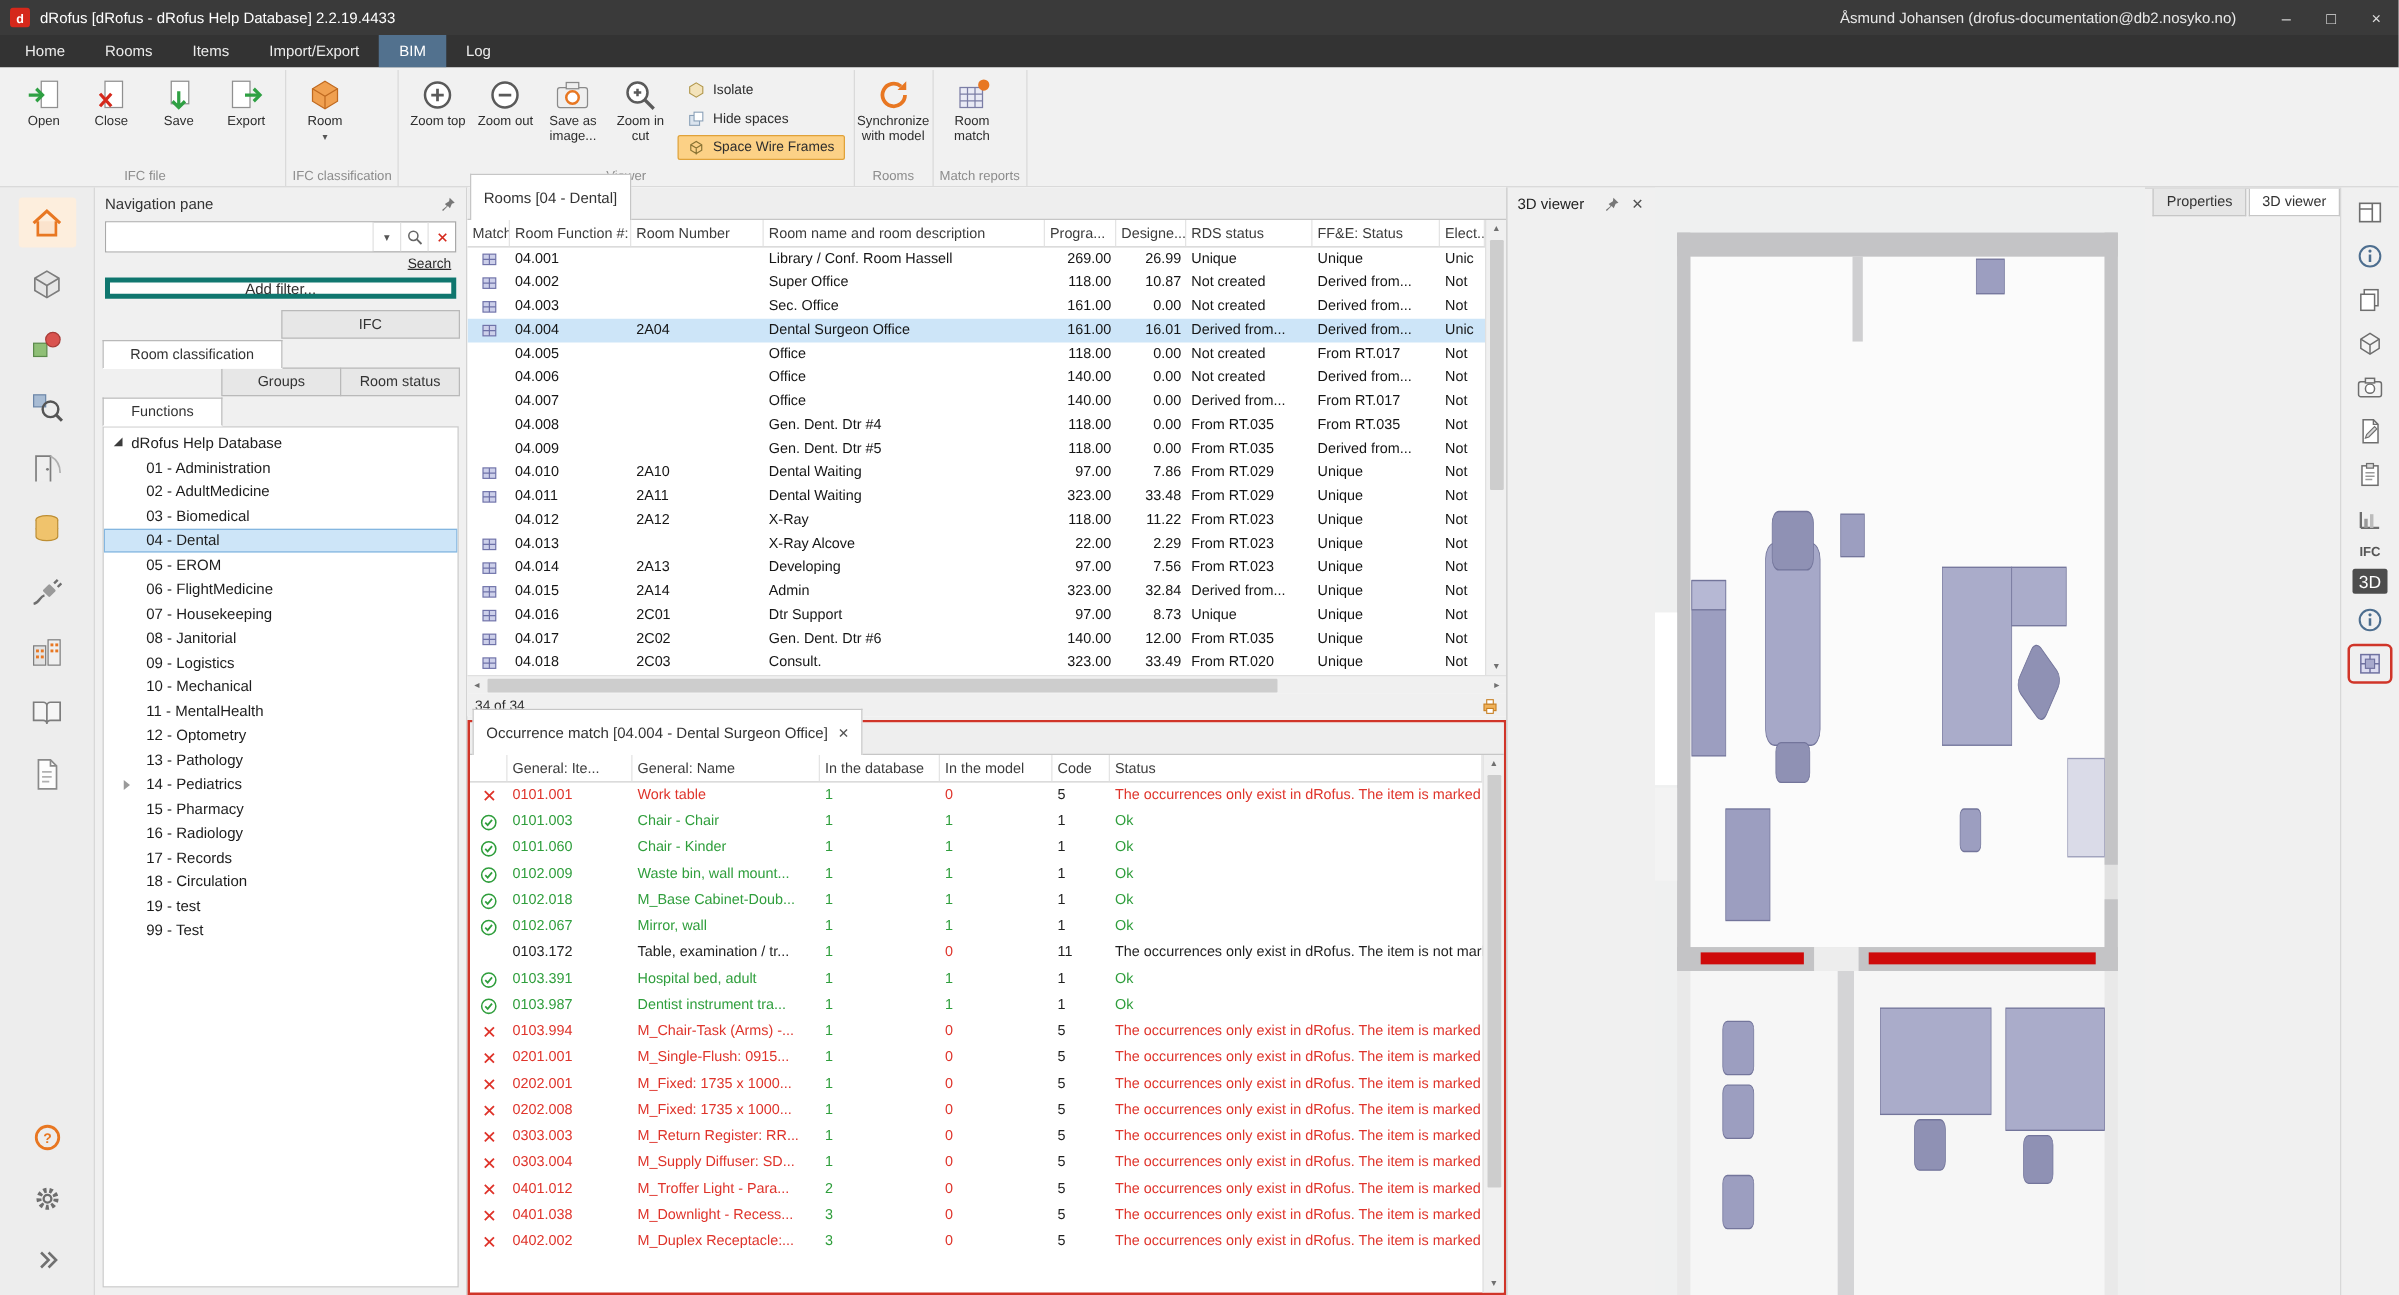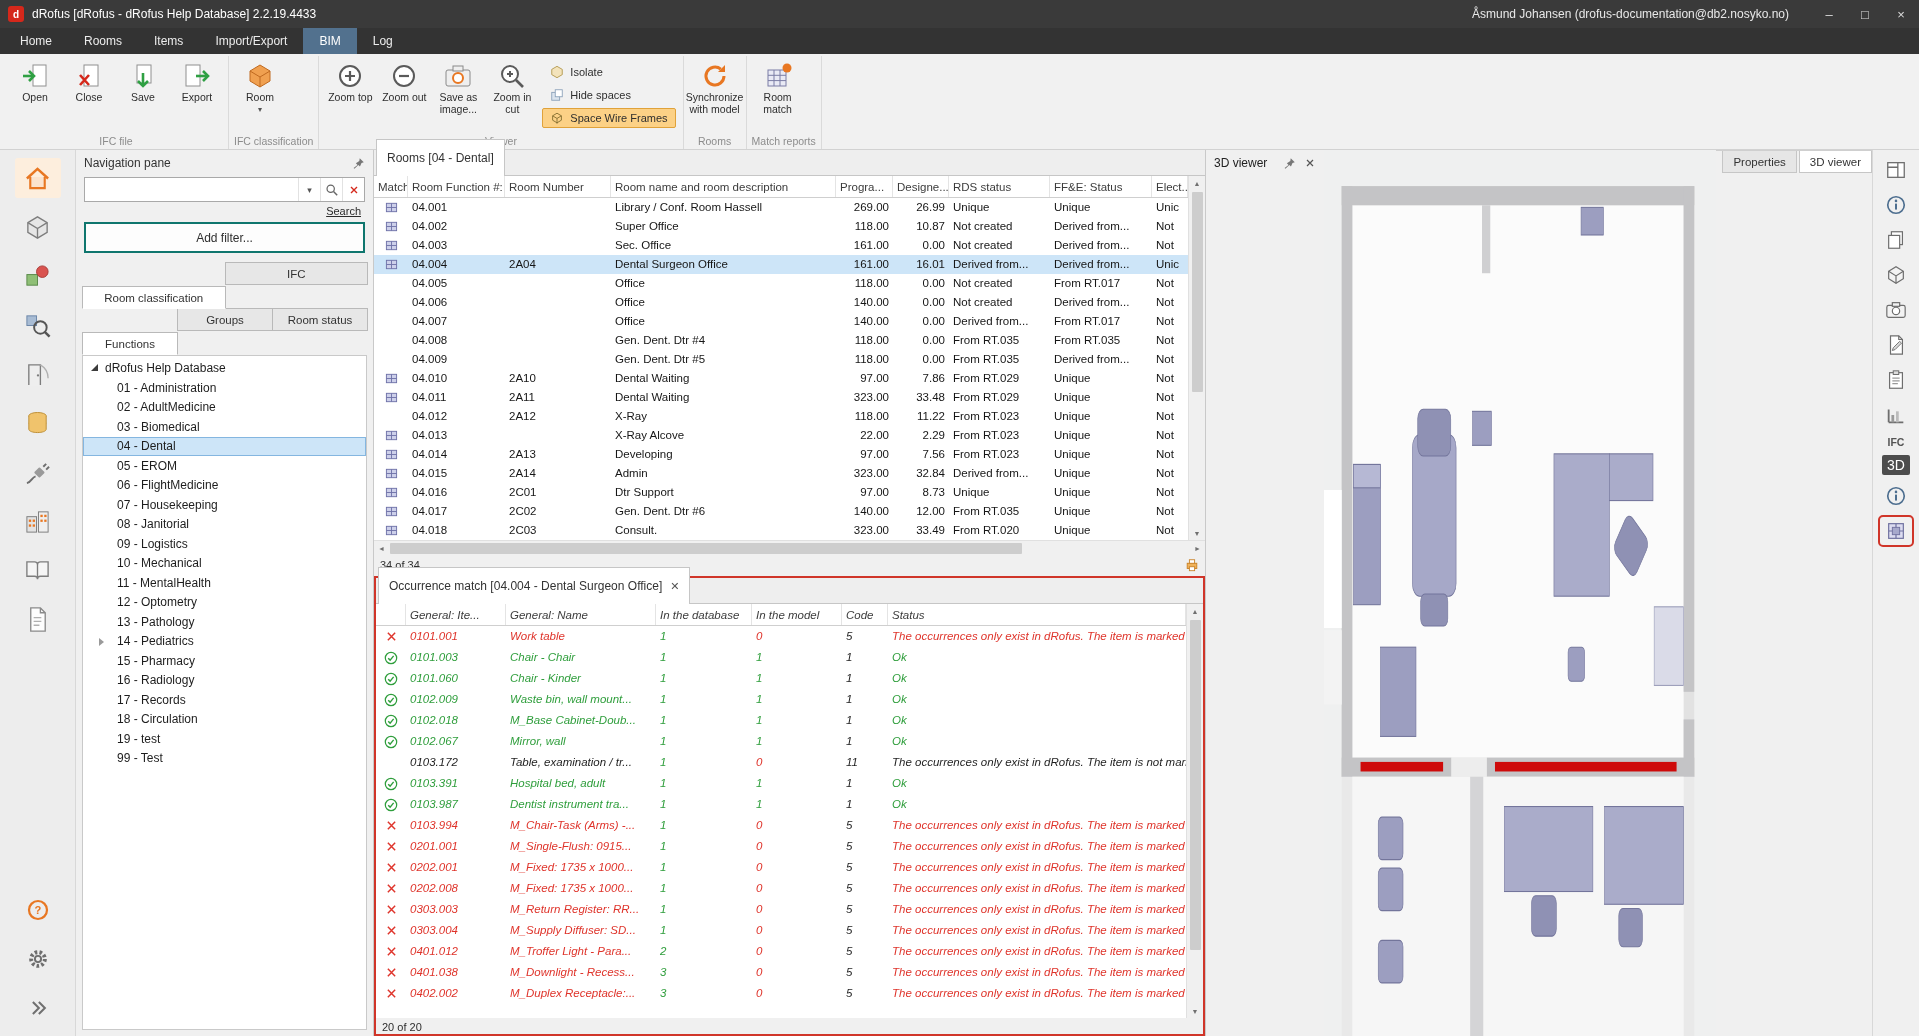--- a/index.html
+++ b/index.html
@@ -51,21 +51,21 @@
     flex-direction:column; min-height:0; }
   .np-header { height:26px; display:flex; align-items:center; padding:0 8px; font-size:12px; color:#333; }
   .np-header .spacer { flex:1; }
   .np-search-row { display:flex; align-items:stretch; margin:1px 8px 0; height:25px;
     background:#fff; border:1px solid #a9a9a9; }
   .np-search-input { flex:1; border:none; outline:none; font-size:12px; padding:0 6px; min-width:0;
     font-family:"Liberation Sans",sans-serif; }
   .np-sbtn { width:22px; display:flex; align-items:center; justify-content:center; border-left:1px solid #e2e2e2; }
   .np-caret { font-size:9px; color:#555; }
   .np-search-link { text-align:right; margin:3px 12px 0; font-size:11px; color:#2b2b2b; text-decoration:underline; }
-  .np-addfilter { margin:5px 8px; height:31px; background:#fdfdfd; border:2px solid #0f766e;
+  .np-addfilter { margin:5px 8px; height:17px; background:#fdfdfd; border:4px solid #0f766e;
     font-size:12px; color:#2e2e2e; display:flex; align-items:center; justify-content:center; }
   .np-tabs { display:flex; margin:4px 6px 0; }
   .np-tab { flex:1; height:23px; font-size:11.5px; display:flex; align-items:center; justify-content:center;
     border:1px solid #b9b9b9; background:#e7e7e7; color:#333; margin-right:-1px; white-space:nowrap; }
   .np-tab.active { background:#fff; border-bottom-color:#fff; z-index:2;margin-top:24px; }
   .np-tree { flex:1; background:#fff; border:1px solid #c9c9c9; margin:0 6px 6px; overflow:hidden;
     font-size:12px; padding-top:2px; }
   .tree-root { height:20px; display:flex; align-items:center; padding-left:6px; color:#1d1d1d; }
   .exp-open { width:0; height:0; border-left:7px solid transparent; border-bottom:7px solid #3c3c3c;
     display:inline-block; margin:0 7px 2px 2px; }
@@ -106,21 +106,21 @@
   .hscroll { height:15px; background:#f0f0f0; border-top:1px solid #e0e0e0; display:flex; align-items:center; flex:0 0 auto; }
   .hthumb { height:11px; background:#cdcdcd; margin-left:16px; width:76%; border-radius:1px; }
   .harrow { width:15px; font-size:7px; color:#707070; text-align:center; }
   .panel-status { height:18px; font-size:11px; color:#2e2e2e; padding:2px 6px 0; background:#f0f0f0;
     display:flex; align-items:center; flex:0 0 auto; }
   .panel-status .spacer { flex:1; }
 
   .occ-panel { flex:1; margin-top:3px; border:2px solid #d03529; background:#fff; display:flex;
     flex-direction:column; min-height:0; }
   .ogrid { display:grid; grid-template-columns:30px 100px 150px 96px 90px 46px 1fr; }
-  .occ-body { flex:1; display:flex; min-height:0;font-style:italic; }
+  .occ-body { flex:1; display:flex; min-height:0; }
   .occ-rows { flex:1; min-width:0; overflow:hidden; }
   .occ-row { height:21px; font-size:11.5px; align-items:center; }
   .occ-row > div { padding:0 4px; white-space:nowrap; overflow:hidden; line-height:21px; }
   .occ-ic { display:flex; align-items:center; justify-content:center; }
 
   
   .viewer-panel { width:667px; border-left:1px solid #c9c9c9; display:flex; flex-direction:row;
     background:#f0f0f0; flex:0 0 auto; }
   .vp-header { height:26px; display:flex; align-items:center; gap:8px; padding:0 8px; font-size:12px; color:#222; }
   .vp-header .spacer { flex:1; }
@@ -1190,23 +1190,20 @@
                 </div>
               </div>
           </div>
           <div class="vscroll">
             <div class="sarrow">▲</div>
               <div class="vthumb" style="height:330px"></div>
             <div class="vspacer"></div>
               <div class="sarrow">▼</div>
           </div>
         </div>
-        <div class="panel-status" style="height:16px;">
-          <span>20 of 20</span>
-        </div>
       </div>
     </div>
 
     <div class="viewer-panel">
       <div class="vp-header">
         <span>3D viewer</span>
         <span class="spacer"></span>
         <span class="icn" style="width:13px;height:13px" id="vp-pin">
             <svg viewBox="0 0 16 16">
               <path d="M9.5 1.5l5 5-2.8 1-1.9 4.2-2-2L3 14.5l-1-1 4.8-3.8-2-2L9 5z" fill="#777"></path>

